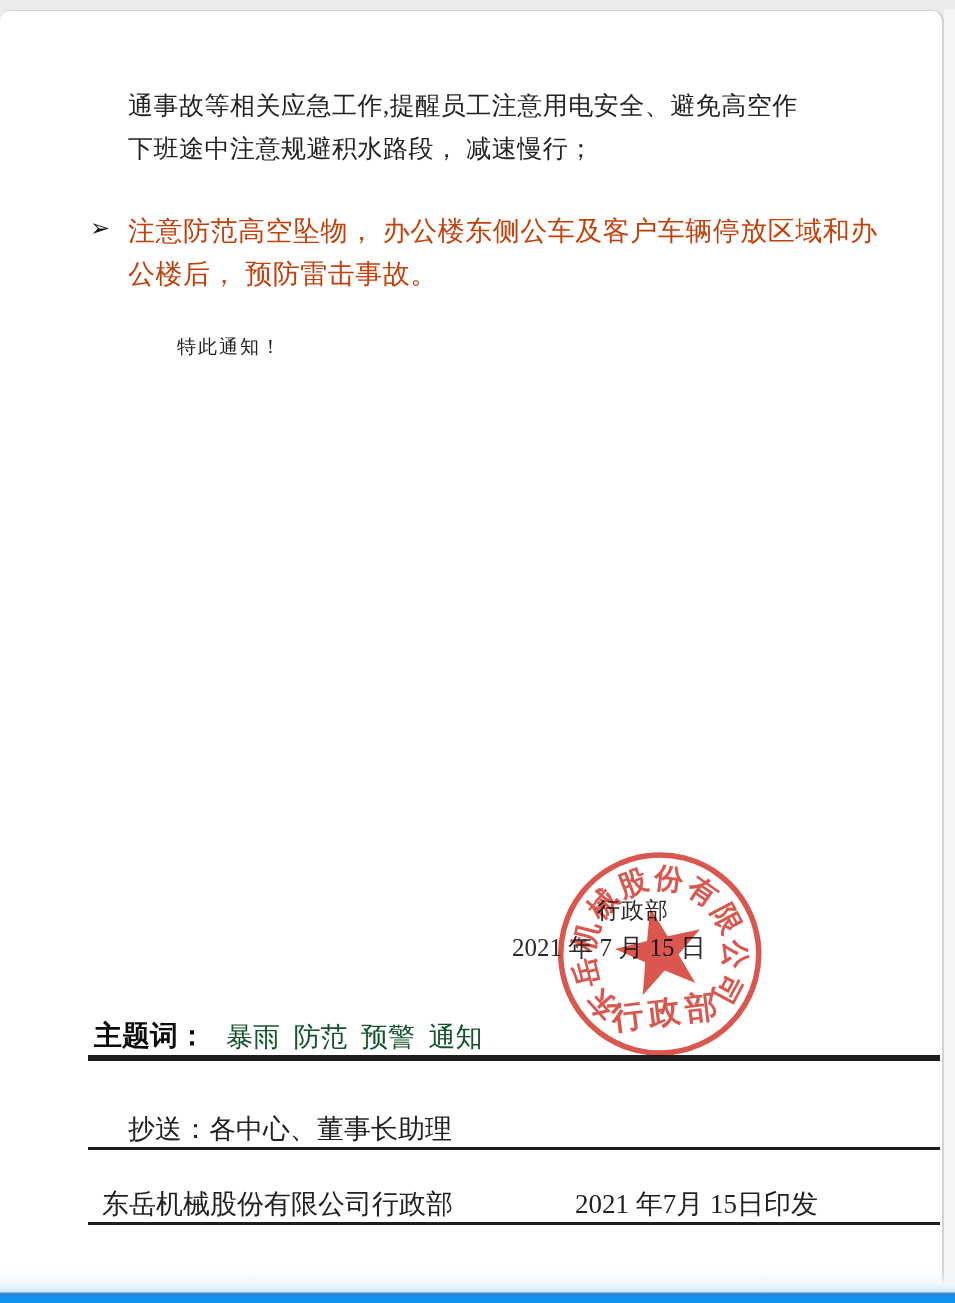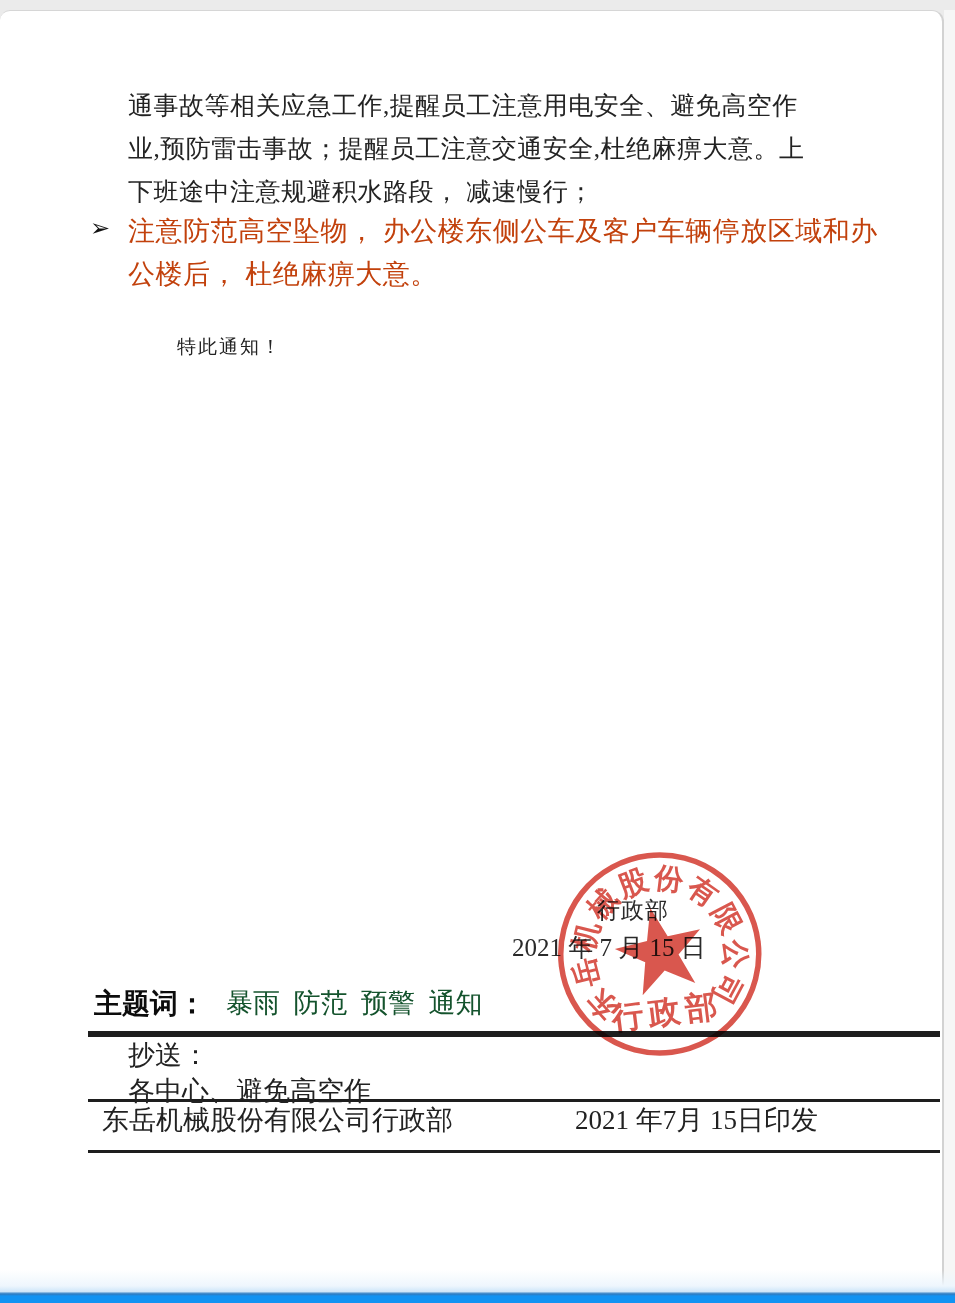--- a/index.html
+++ b/index.html
@@ -59,24 +59,24 @@
   }
   .stamp text{
     font-size:29px;font-weight:600;
     font-family:"Liberation Serif","DejaVu Serif",serif;
   }
   .stamp .dept-label{
     font-size:32px;letter-spacing:5px;font-weight:600;
   }
 
   .footer{position:absolute;left:88px;top:985px;width:852px;z-index:3;}
-  .f-row{display:flex;align-items:flex-start;font-size:27px;color:#222;}
+  .f-row{display:flex;align-items:flex-end;font-size:27px;color:#222;margin-top:24px;}
   .f-row.r1{height:46px;padding-left:6px;}
   .f-row.r2{height:49px;padding-left:40px;}
-  .f-row.r3{height:62px;padding-left:40px;flex-direction:column;}
+  .f-row.r3{height:62px;padding-left:40px;}
   .f-row.r4{height:48px;padding-left:14px;position:relative;}
   .kw-label{
     font-family:"Liberation Sans","DejaVu Sans",sans-serif;
     font-weight:700;font-size:28px;color:#0c0c0c;
   }
   .kw-content{margin-left:20px;white-space:pre;color:#14532d;}
   .rule{height:3px;background:#1e1e1e;}
   .print-date{position:absolute;left:487px;white-space:pre;}
 
   .bottom-accent{
@@ -94,28 +94,27 @@
 </head>
 <body>
 
 <div class="right-gutter"></div>
 <div class="page"></div>
 
 <div class="content">
 
   <div class="body-text">
     <div>通事故等相关应急工作,提醒员工注意用电安全、避免高空作</div>
-    <div>业,预防雷击事故；提醒员工注意交通安全,杜绝麻痹大意。上</div>
     <div>下班途中注意规避积水路段， 减速慢行；</div>
   </div>
 
   <span class="bullet-marker">➢</span>
   <div class="bullet-item">
     <div>注意防范高空坠物， 办公楼东侧公车及客户车辆停放区域和办</div>
-    <div>公楼后， 杜绝麻痹大意。</div>
+    <div>公楼后， 预防雷击事故。</div>
   </div>
 
   <div class="closing">特此通知！</div>
 
   <div class="sig-dept">行政部</div>
   <div class="sig-date">2021 年 7 月 15 日</div>
 
   <svg class="stamp" viewBox="0 0 230 230">
     <circle cx="115" cy="113" r="99" fill="none" stroke-width="5.5" stroke="#d5453a"></circle>
     <polygon points="0,-46 -10.6,-14.6 -43.7,-14.2 -17.1,5.6 -27,37.2 0,18 27,37.2 17.1,5.6 43.7,-14.2 10.6,-14.6" transform="translate(116,112) rotate(-6)" fill="#d5453a"></polygon>
@@ -136,21 +135,21 @@
 
   <div class="footer">
     <div class="f-row r1">
       <span class="kw-label">主题词：</span>
       <span class="kw-content">暴雨  防范  预警  通知</span>
     </div>
     <div class="rule"></div>
     <div class="rule"></div>
     <div class="f-row r3">
       <span>抄送：</span>
-      <span>各中心、避免高空作</span>
+      <span>各中心、董事长助理</span>
     </div>
     <div class="rule"></div>
     <div class="f-row r4">
       <span>东岳机械股份有限公司行政部</span>
       <span class="print-date">2021 年7月 15日印发</span>
     </div>
     <div class="rule"></div>
   </div>
 
 </div>

